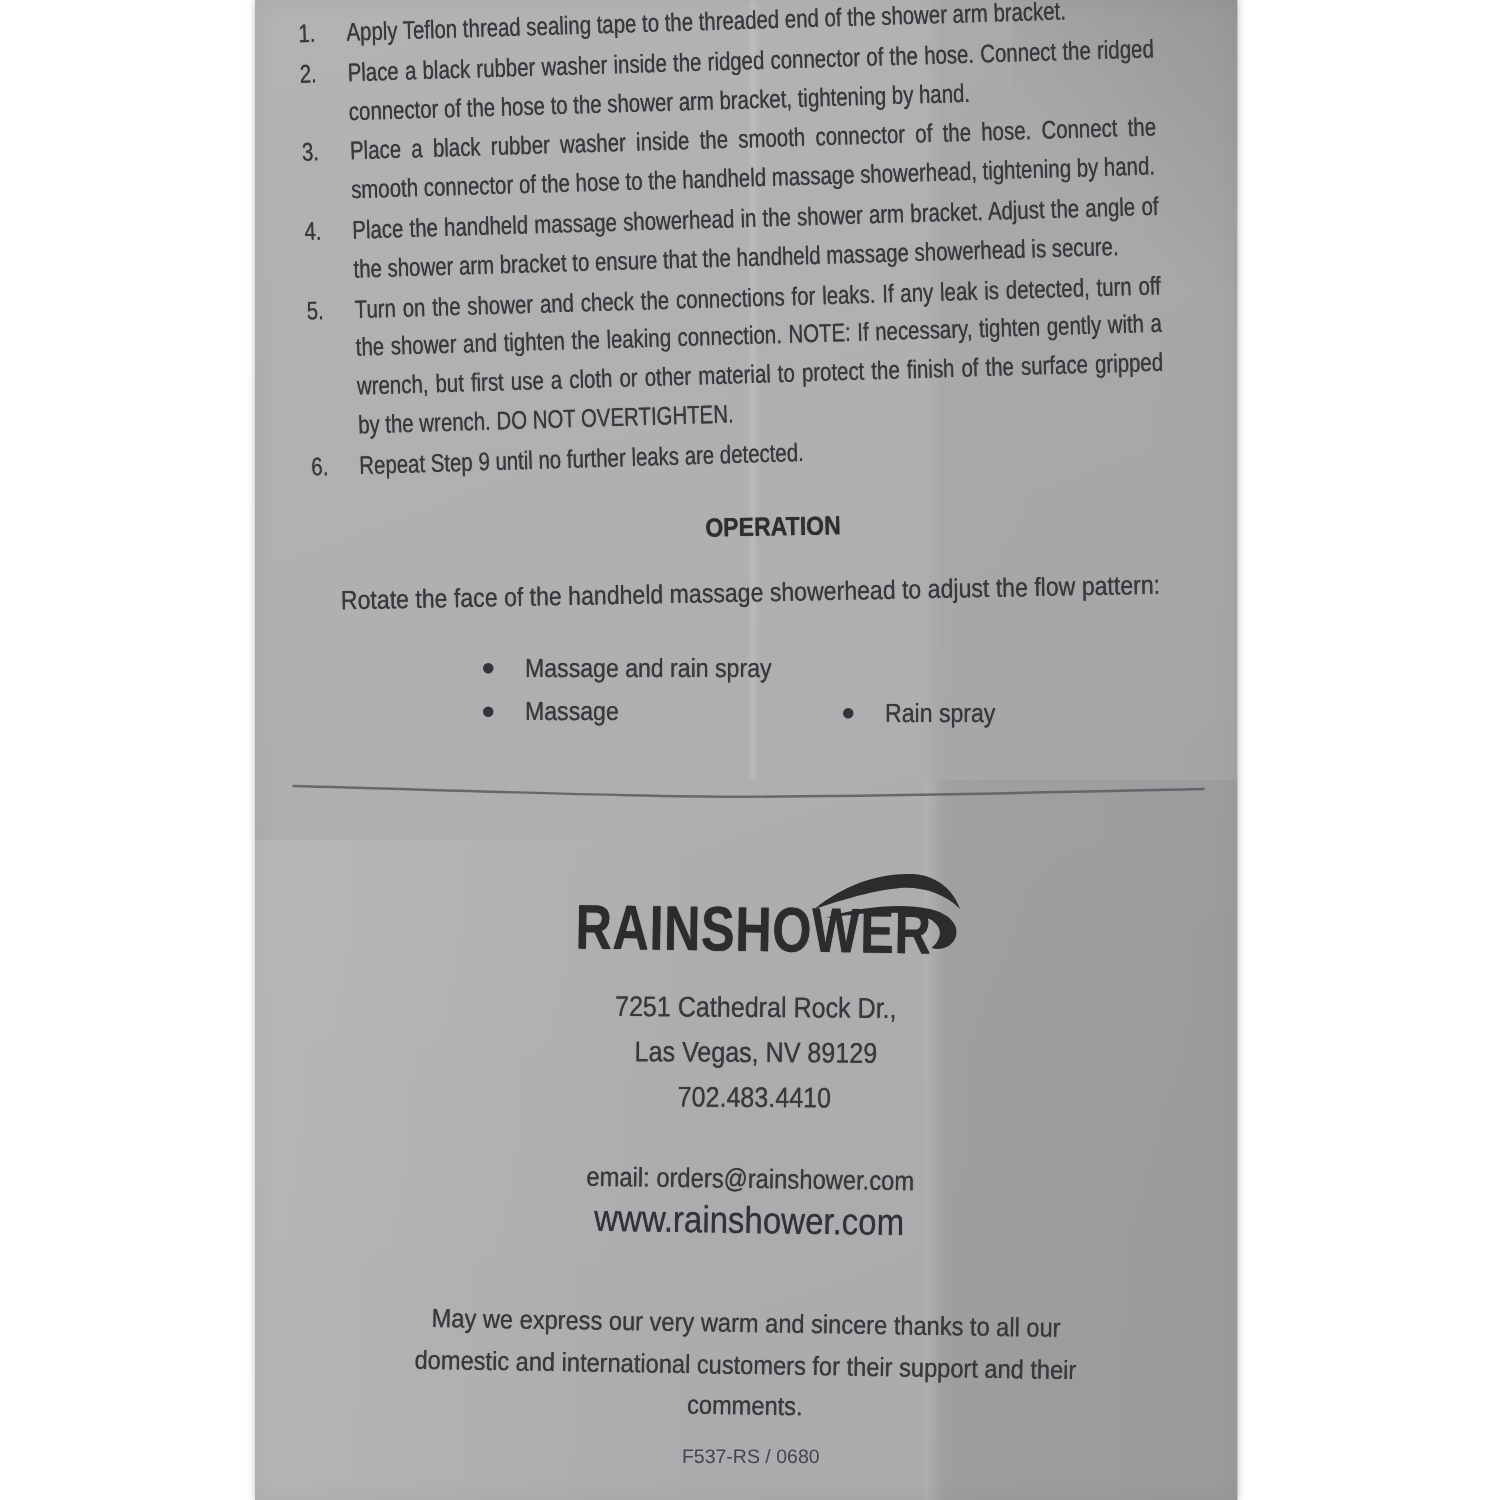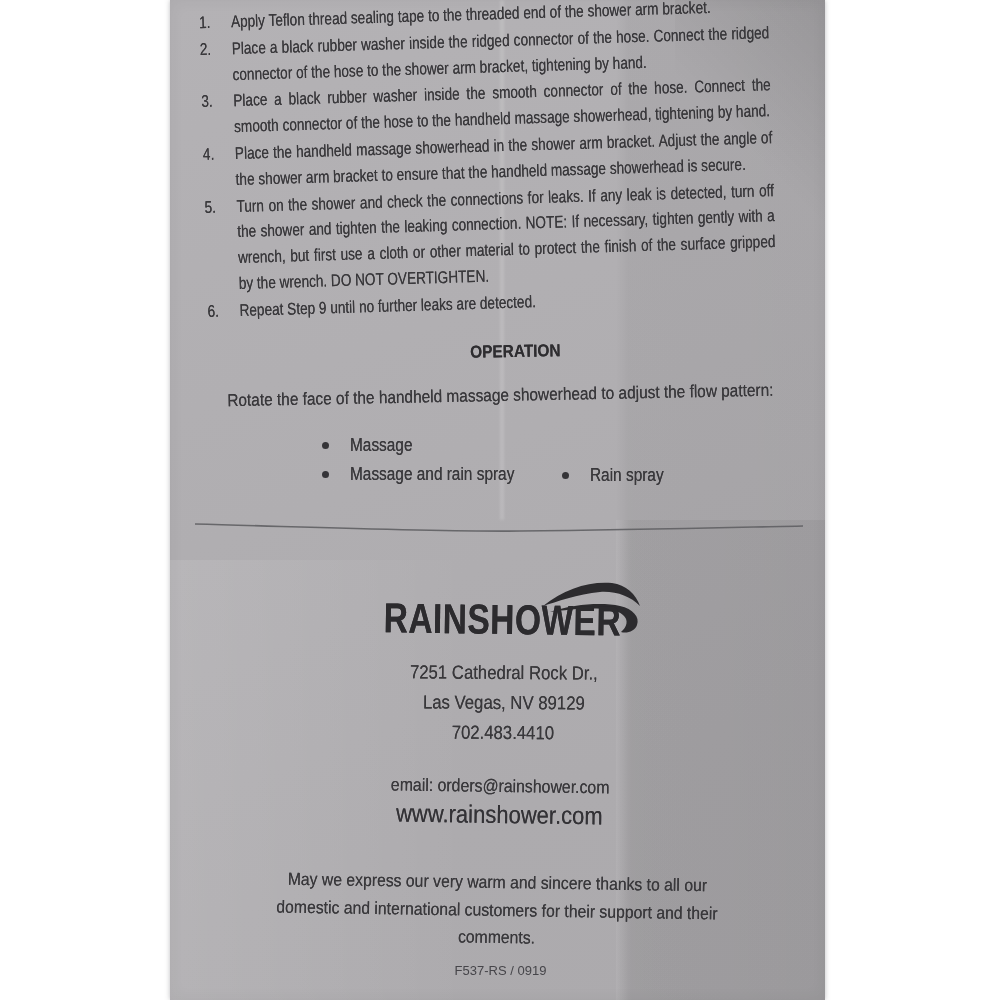--- a/index.html
+++ b/index.html
@@ -171,25 +171,25 @@
     <div class="op-heading ink">
       <span class="cond">OPERATION</span>
     </div>
     <div class="op-intro ink">
       <span class="cond">Rotate the face of the handheld massage showerhead to adjust the flow pattern:</span>
     </div>
 
     <div class="bullet-col bullet-col1 ink">
       <div class="bullet-row">
         <span class="dot"></span>
-        <span class="cond-left">Massage</span>
+        <span class="cond-left">Massage and rain spray</span>
       </div>
       <div class="bullet-row">
         <span class="dot"></span>
-        <span class="cond-left">Massage and rain spray</span>
+        <span class="cond-left">Massage</span>
       </div>
     </div>
     <div class="bullet-col bullet-col2 ink">
       <div class="bullet-row">
         <span class="dot"></span>
         <span class="cond-left">Rain spray</span>
       </div>
     </div>
 
     <svg class="divider" width="620" height="16" viewBox="0 0 620 16">
@@ -212,16 +212,16 @@
 
     <div class="contact-email ink">
       <span class="cond">email: orders@rainshower.com</span>
     </div>
     <div class="website ink">
       <span class="cond">www.rainshower.com</span>
     </div>
 
     <p class="thanks ink">May we express our very warm and sincere thanks to all our domestic and international customers for their support and their comments.</p>
 
-    <div class="footer-code">F537-RS / 0919</div>
+    <div class="footer-code">F537-RS / 0680</div>
 
   </div>
 </div>
 
 </body></html>

